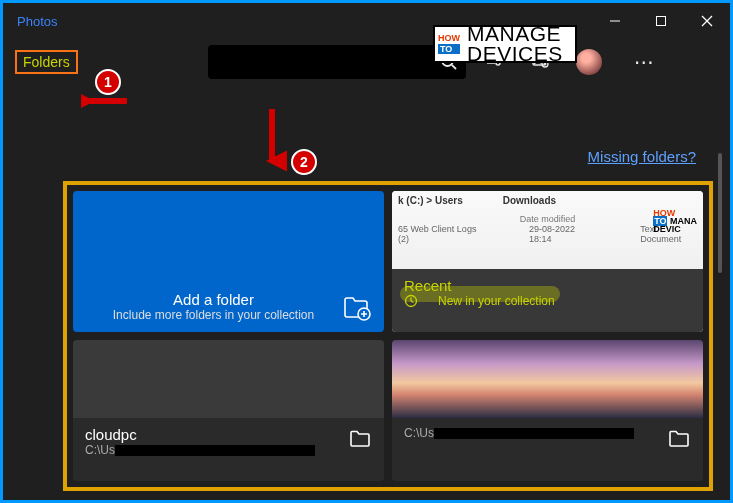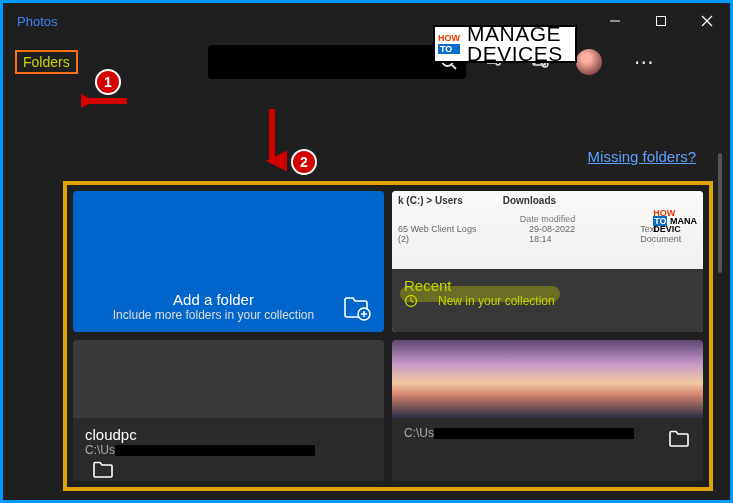--- a/index.html
+++ b/index.html
@@ -60,21 +60,21 @@
 .recent-mini-wm .h { color: #e63900; }
 .recent-mini-wm .t { background:#0b6fc7; color:#fff; padding:0 1px;}
 .tile-recent .tile-footer { background: rgba(30,30,30,0.88); height: 45%; align-items: flex-start; padding-top: 8px; }
 .tile-recent .tile-title { color: #c8d400; }
 .tile-recent .tile-sub { color: #c8d400; display: flex; gap: 20px; }
 .hl { position:absolute; width:160px; height:16px; background: rgba(200,212,0,0.35); border-radius:8px; }
 
 
 .tile-cloudpc { background: #2a2a2a; }
 .tile-cloudpc .thumb { position:absolute; top:0; left:0; right:0; height:55%; background:#3a3a3a; }
-.tile-cloudpc .tile-footer { background:#2a2a2a; height:45%; align-items:flex-start; padding-top:8px;flex-direction:column;}
+.tile-cloudpc .tile-footer { background:#2a2a2a; height:45%; align-items:flex-start; padding-top:8px;}
 .tile-cloudpc .tile-sub { color:#aaa; }
 .tile-cloudpc .redact { display:inline-block; width:200px; height:11px; background:#000; vertical-align:middle; }
 
 
 .tile-pictures { background:#2a2a2a; }
 .tile-pictures .thumb { position:absolute; top:0; left:0; right:0; height:55%; background: linear-gradient(180deg, #5a466e 0%, #c598c8 30%, #f2c9a0 55%, #d48470 70%, #2a2d44 100%); }
 .tile-pictures .tile-footer { background:#2a2a2a; height:45%; align-items:flex-start; padding-top:8px;}
 .tile-pictures .tile-sub { color:#aaa; }
 .tile-pictures .redact { display:inline-block; width:200px; height:11px; background:#000; vertical-align:middle; }
 

